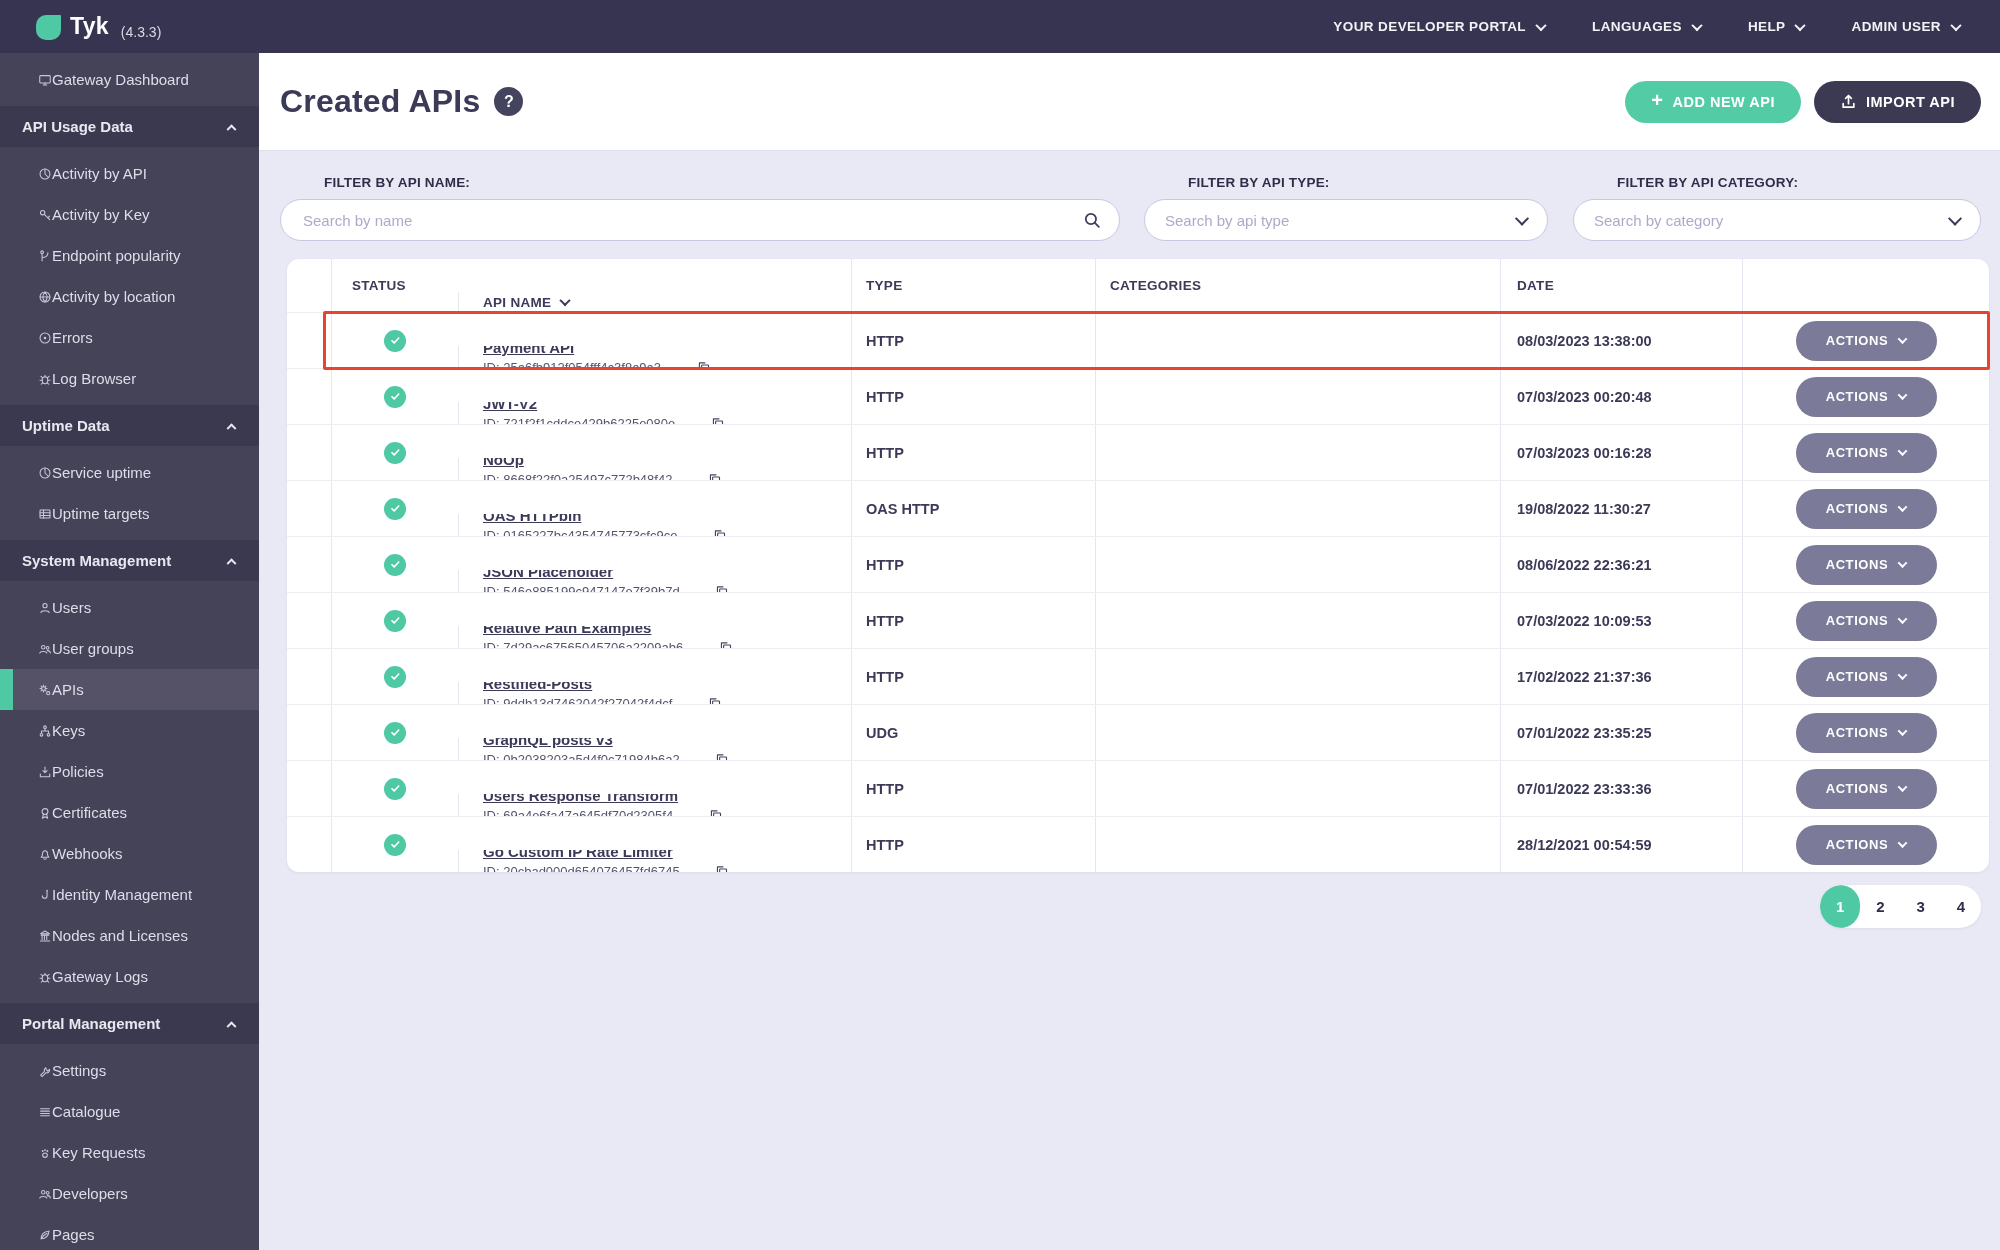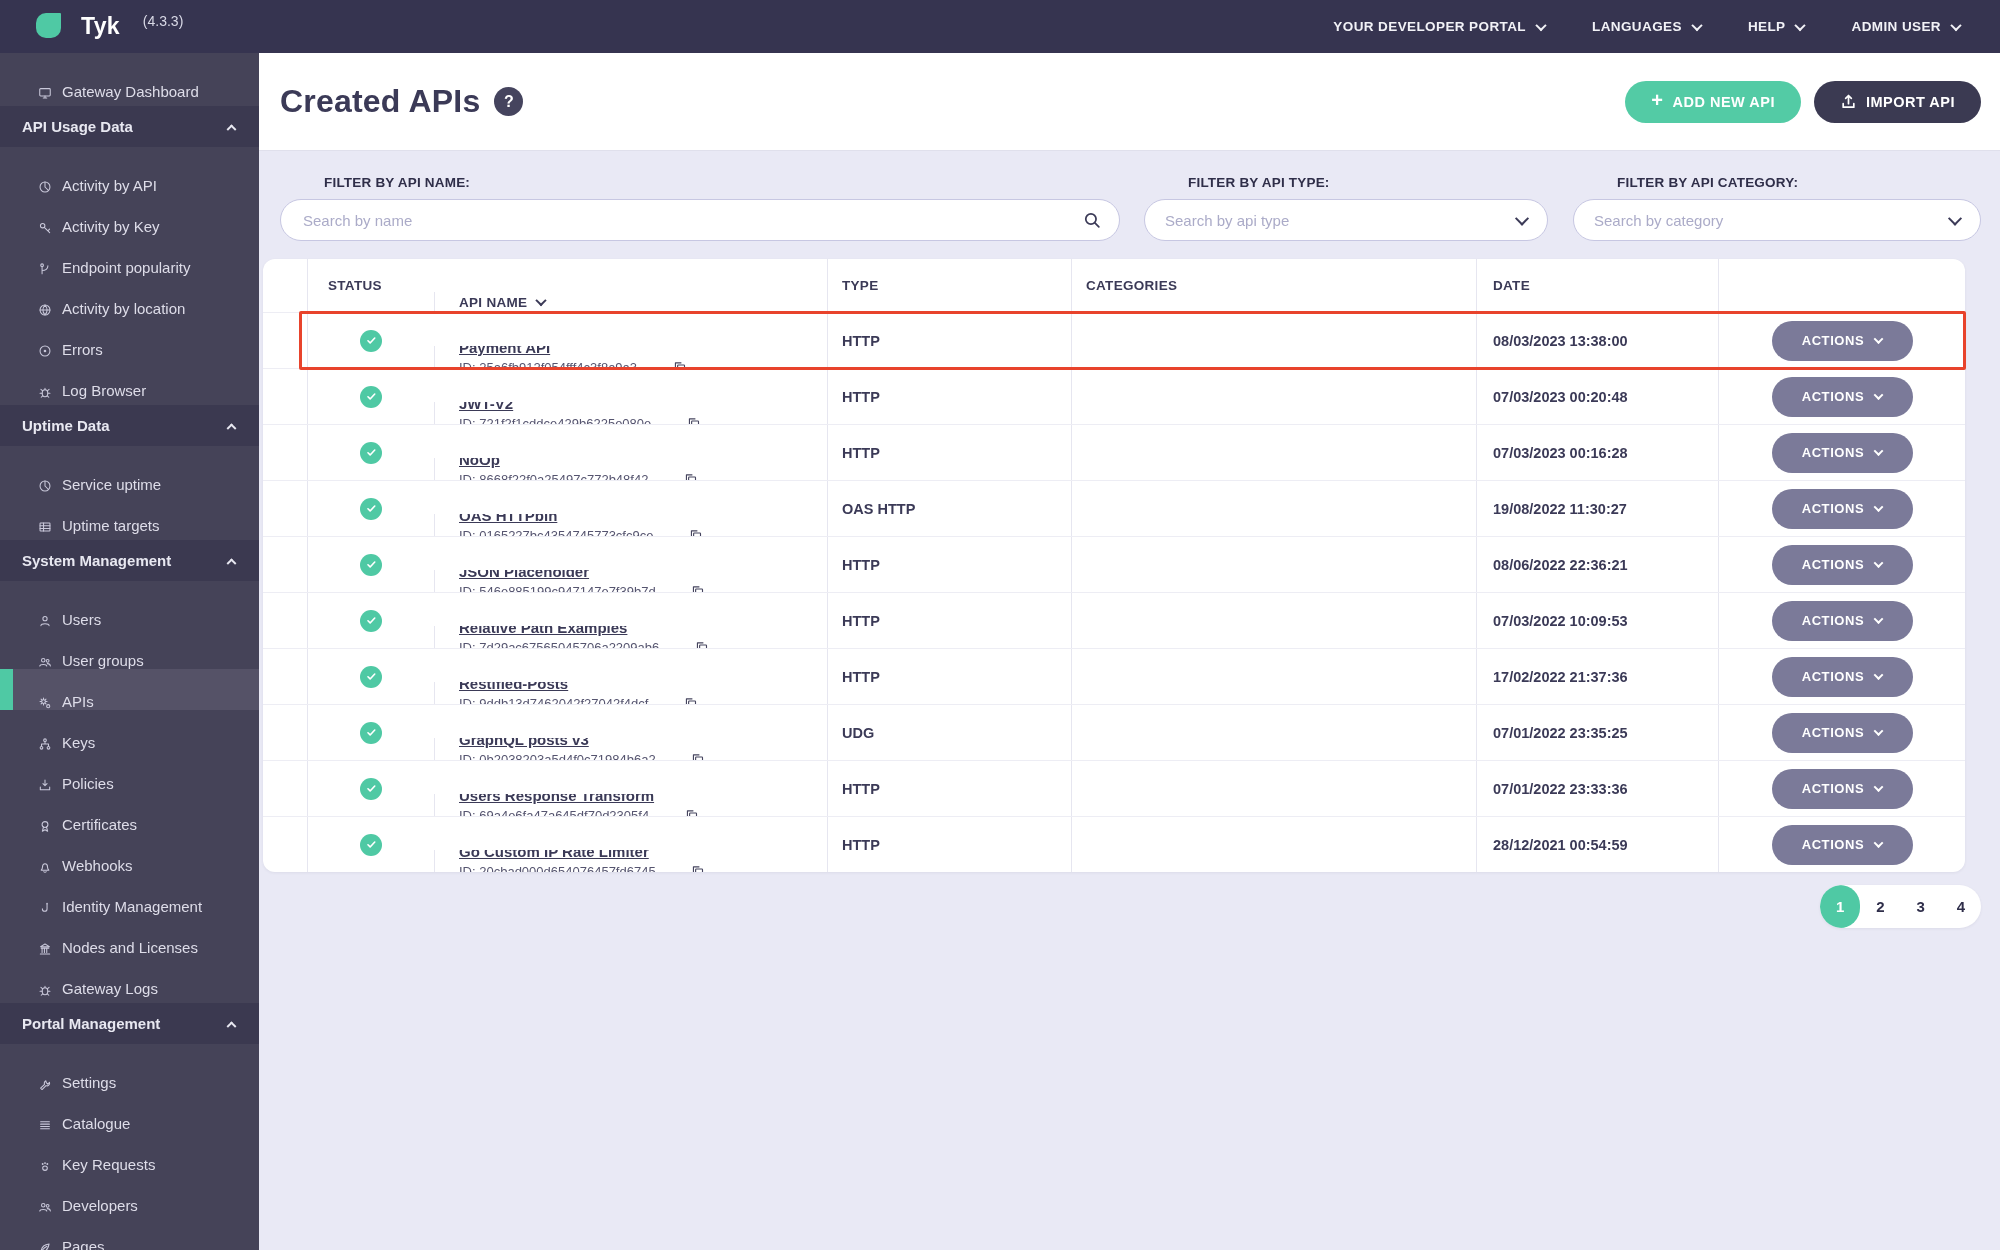--- a/index.html
+++ b/index.html
@@ -3,35 +3,35 @@
 <meta charset="utf-8">
 <style>
   html,body{margin:0;padding:0;background:#E9E9F5;}
   *{box-sizing:border-box;}
   .app{position:relative;width:2000px;height:1250px;overflow:hidden;
        font-family:"Liberation Sans",sans-serif;background:#E9E9F5;}
 
   
   .topbar{position:absolute;top:0;left:0;width:2000px;height:53px;background:#363450;
           display:flex;align-items:center;justify-content:space-between;z-index:20;}
-  .logo-wrap{display:flex;align-items:flex-start;gap:20px;margin-left:36px;cursor:pointer;}
+  .logo-wrap{display:flex;align-items:flex-end;gap:9px;margin-left:36px;cursor:pointer;}
   .logo-leaf{width:25px;height:25px;background:#4FC9A4;border-radius:10px 1px 10px 10px;}
   .logo-text{color:#FFFFFF;font-size:23px;font-weight:bold;letter-spacing:.3px;}
   .logo-ver{color:#D9D9E6;font-size:14px;margin-left:3px;}
   .top-menus{display:flex;align-items:center;gap:47px;margin-right:40px;}
   .top-menu{display:flex;align-items:center;gap:11px;color:#F2F2F7;font-size:13.5px;
             font-weight:bold;letter-spacing:.4px;cursor:pointer;white-space:nowrap;}
   .chev{display:inline-block;width:8px;height:8px;border-right:2px solid currentColor;
         border-bottom:2px solid currentColor;transform:rotate(45deg) translate(-1px,-1px);}
   .chev.up{transform:rotate(-135deg) translate(-2px,-2px);}
 
   
   .sidebar{position:absolute;top:53px;left:0;width:259px;height:1197px;background:#454358;
            padding-top:6px;overflow:hidden;z-index:10;}
-  .side-item{position:relative;height:41px;display:flex;align-items:flex-end;gap:10px;
+  .side-item{position:relative;height:41px;display:flex;align-items:center;
              padding-left:38px;color:#DEDDE9;font-size:15px;cursor:pointer;}
   .side-item .icon{width:14px;height:14px;color:#C9C8DA;flex:none;display:inline-flex;}
   .side-item .icon svg{width:14px;height:14px;}
   .side-item.active{background:#555267;}
   .side-item.active::before{content:"";position:absolute;left:0;top:0;bottom:0;width:13px;
              background:#4FC9A4;}
   .side-section{height:41px;display:flex;align-items:center;justify-content:space-between;
              background:#3B3950;color:#E8E8F1;font-size:15px;font-weight:bold;
              padding:0 24px 0 22px;cursor:pointer;margin:6px 0;}
   .side-section .chev{width:7px;height:7px;}
@@ -65,21 +65,21 @@
   .sel-placeholder{color:#ABABC8;font-size:15px;flex:1;}
   .field-icon{position:absolute;right:17px;color:#3B3A57;display:flex;}
   .field-icon svg{width:19px;height:19px;}
   .field-chev{position:absolute;right:20px;color:#3B3A57;}
   .field-chev .chev{width:10px;height:10px;border-width:2px;}
   .fg-name{left:21px;top:122px;width:840px;}
   .fg-type{left:885px;top:122px;width:404px;}
   .fg-cat{left:1314px;top:122px;width:408px;}
 
   
-  .tbl{position:absolute;left:4px;top:206px;width:1702px;background:#FFFFFF;
+  .tbl{position:absolute;left:28px;top:206px;width:1702px;background:#FFFFFF;
        border-radius:12px;box-shadow:0 1px 3px rgba(50,50,90,.07);}
   .t-row{display:flex;position:relative;}
   .t-head{height:53px;}
   .t-body .t-row{height:56px;border-top:1px solid #EDEDF4;}
   .cell{flex:none;display:flex;align-items:center;overflow:hidden;}
   .cell + .cell{border-left:1px solid #E6E6F0;}
   .c0{width:44px;} .c1{width:127px;} .c2{width:393px;margin-top:33px;} .c3{width:244px;}
   .c4{width:405px;} .c5{width:242px;} .c6{width:247px;justify-content:center;}
   .t-head .cell{font-size:13.5px;font-weight:bold;color:#3B3A57;letter-spacing:.3px;}
   .t-head .c1{padding-left:20px;}

